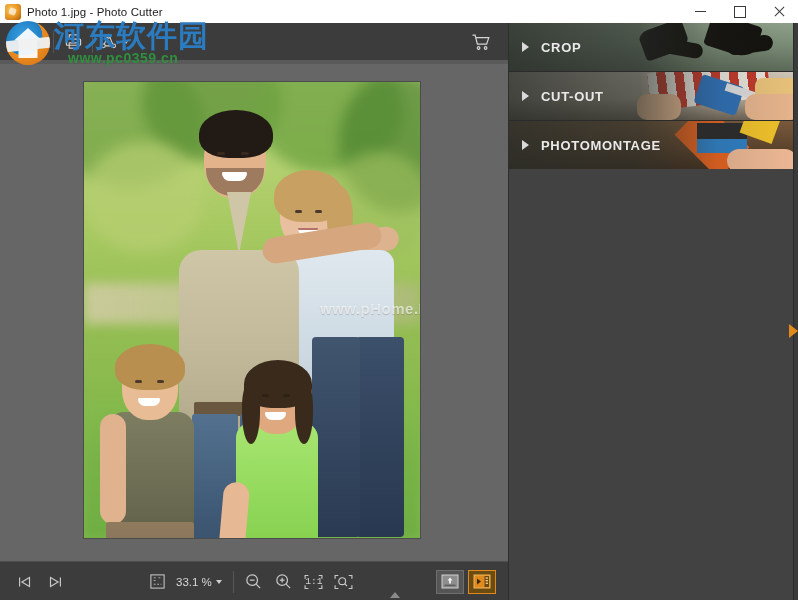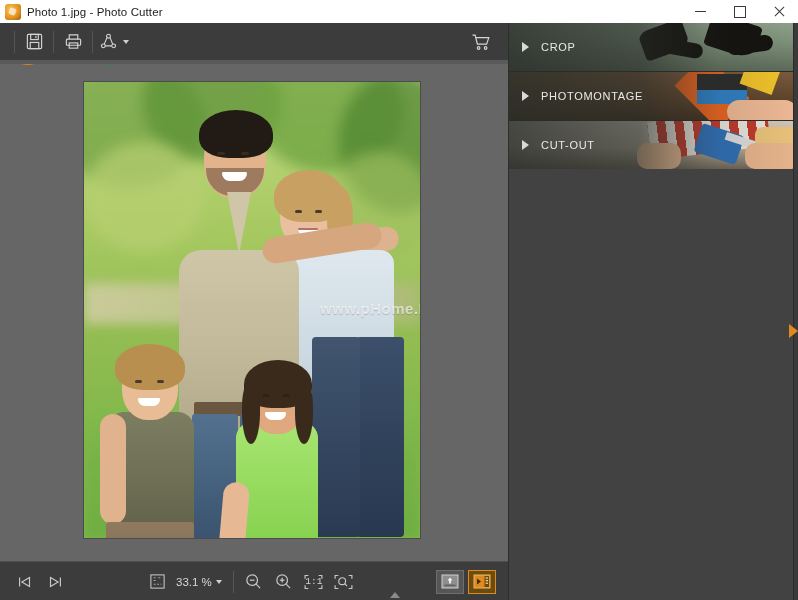--- a/index.html
+++ b/index.html
@@ -90,21 +90,21 @@
   
   .rightpanel{position:absolute;left:508px;top:23px;width:290px;height:577px;background:#424242;
     border-left:1px solid #2e2e2e;}
   .acc{position:relative;width:290px;height:48px;overflow:hidden;cursor:default;
     border-bottom:1px solid #2b2b2b;}
   .acc-bg{position:absolute;inset:0;}
   .acc-shade{position:absolute;inset:0;background:linear-gradient(90deg,rgba(40,44,40,.82) 0%,rgba(40,44,40,.62) 45%,rgba(40,44,40,.12) 72%,rgba(40,44,40,0) 100%);}
   .acc-row{position:absolute;left:0;top:0;width:100%;height:100%;display:flex;align-items:center;}
   .acc-arrow{width:0;height:0;border-top:5px solid transparent;border-bottom:5px solid transparent;
     border-left:7px solid #d9d9d9;margin-left:13px;margin-right:12px;flex:none;}
-  .acc-label{font-size:11px;color:#eaeaea;letter-spacing:.7px;white-space:nowrap;}
+  .acc-label{font-size:13px;color:#eaeaea;letter-spacing:.7px;white-space:nowrap;font-weight:bold;}
 
   
   .art1{background:linear-gradient(180deg,#8fa18a 0%,#7d9079 40%,#5c6a59 100%);}
   .art1 .h{position:absolute;background:#14120f;}
   .art2{background:linear-gradient(180deg,#cfc6b8 0%,#b7ad9c 55%,#6e6456 100%);}
   .art3{background:linear-gradient(180deg,#7a5a3c 0%,#5e442c 55%,#43301e 100%);}
 
   .panel-bodyspace{position:absolute;left:0;top:146px;width:290px;height:431px;background:#424242;}
   .collapse-handle{position:absolute;right:1px;top:301px;width:0;height:0;
     border-top:7px solid transparent;border-bottom:7px solid transparent;border-left:9px solid #e08a1e;}
@@ -239,20 +239,25 @@
       <div class="wm-phome">www.pHome.NET</div>
     </div>
 
     <div class="wm-top" style="top:-46px;">
       <div class="wm-logo"></div>
 
       <div class="wm-url">www.pc0359.cn</div>
     </div>
   </div>
 
+  <div class="wm-top">
+    <div class="wm-logo"></div>
+    <div class="wm-cn">河东软件园</div>
+    <div class="wm-url">www.pc0359.cn</div>
+  </div>
 
   <div class="bottombar">
     <div class="bbtn" style="margin-left:10px">
       <svg width="18" height="16" viewBox="0 0 20 16" fill="none" stroke="#c9c9c9" stroke-width="1.3">
         <line x1="4" y1="3" x2="4" y2="13"></line>
         <path d="M15 3 6.5 8 15 13Z"></path>
       </svg>
     </div>
     <div class="bbtn">
       <svg width="18" height="16" viewBox="0 0 20 16" fill="none" stroke="#c9c9c9" stroke-width="1.3">
@@ -335,48 +340,48 @@
         <div class="h" style="right:96px;top:18px;width:42px;height:15px;border-radius:8px;transform:rotate(10deg);"></div>
       </div>
       <div class="acc-shade"></div>
       <div class="acc-row">
         <span class="acc-arrow"></span>
         <span class="acc-label">CROP</span>
       </div>
     </div>
 
     <div class="acc">
-      <div class="acc-bg art3">
-        <div style="position:absolute;left:172px;top:-2px;width:62px;height:44px;background:#e8631f;transform:rotate(45deg);"></div>
-        <div style="position:absolute;left:188px;top:2px;width:50px;height:16px;background:#2b2b2b;"></div>
-        <div style="position:absolute;left:188px;top:18px;width:50px;height:14px;background:#2f7fc4;"></div>
-        <div style="position:absolute;left:234px;top:-8px;width:34px;height:26px;background:#f0c22a;transform:rotate(20deg);"></div>
-        <div style="position:absolute;left:218px;top:28px;width:70px;height:24px;background:#edb894;border-radius:12px;"></div>
-      </div>
-      <div class="acc-shade"></div>
-      <div class="acc-row">
-        <span class="acc-arrow"></span>
-        <span class="acc-label">PHOTOMONTAGE</span>
-      </div>
-    </div>
-
-    <div class="acc">
       <div class="acc-bg art2">
         <div style="position:absolute;left:140px;top:-6px;width:120px;height:38px;background:repeating-linear-gradient(90deg,#e8e4dc 0 9px,#c0392b 9px 18px);transform:rotate(-7deg);"></div>
         <div style="position:absolute;left:188px;top:8px;width:44px;height:30px;background:#2f6fb5;border-radius:4px;transform:rotate(18deg);"></div>
         <div style="position:absolute;left:216px;top:16px;width:34px;height:8px;background:#dcdcdc;transform:rotate(18deg);"></div>
         <div style="position:absolute;left:246px;top:6px;width:48px;height:36px;background:#e8c27a;border-radius:8px;"></div>
         <div style="position:absolute;left:236px;top:22px;width:56px;height:26px;background:#e6b48c;border-radius:10px;"></div>
         <div style="position:absolute;left:128px;top:22px;width:44px;height:26px;background:#edbd96;border-radius:10px;"></div>
       </div>
       <div class="acc-shade"></div>
       <div class="acc-row">
         <span class="acc-arrow"></span>
         <span class="acc-label">CUT-OUT</span>
       </div>
     </div>
 
+    <div class="acc">
+      <div class="acc-bg art3">
+        <div style="position:absolute;left:172px;top:-2px;width:62px;height:44px;background:#e8631f;transform:rotate(45deg);"></div>
+        <div style="position:absolute;left:188px;top:2px;width:50px;height:16px;background:#2b2b2b;"></div>
+        <div style="position:absolute;left:188px;top:18px;width:50px;height:14px;background:#2f7fc4;"></div>
+        <div style="position:absolute;left:234px;top:-8px;width:34px;height:26px;background:#f0c22a;transform:rotate(20deg);"></div>
+        <div style="position:absolute;left:218px;top:28px;width:70px;height:24px;background:#edb894;border-radius:12px;"></div>
+      </div>
+      <div class="acc-shade"></div>
+      <div class="acc-row">
+        <span class="acc-arrow"></span>
+        <span class="acc-label">PHOTOMONTAGE</span>
+      </div>
+    </div>
+
     <div class="panel-bodyspace"></div>
     <div class="panel-edge"></div>
     <div class="collapse-handle"></div>
   </div>
 
 </div>
 
 </body></html>

